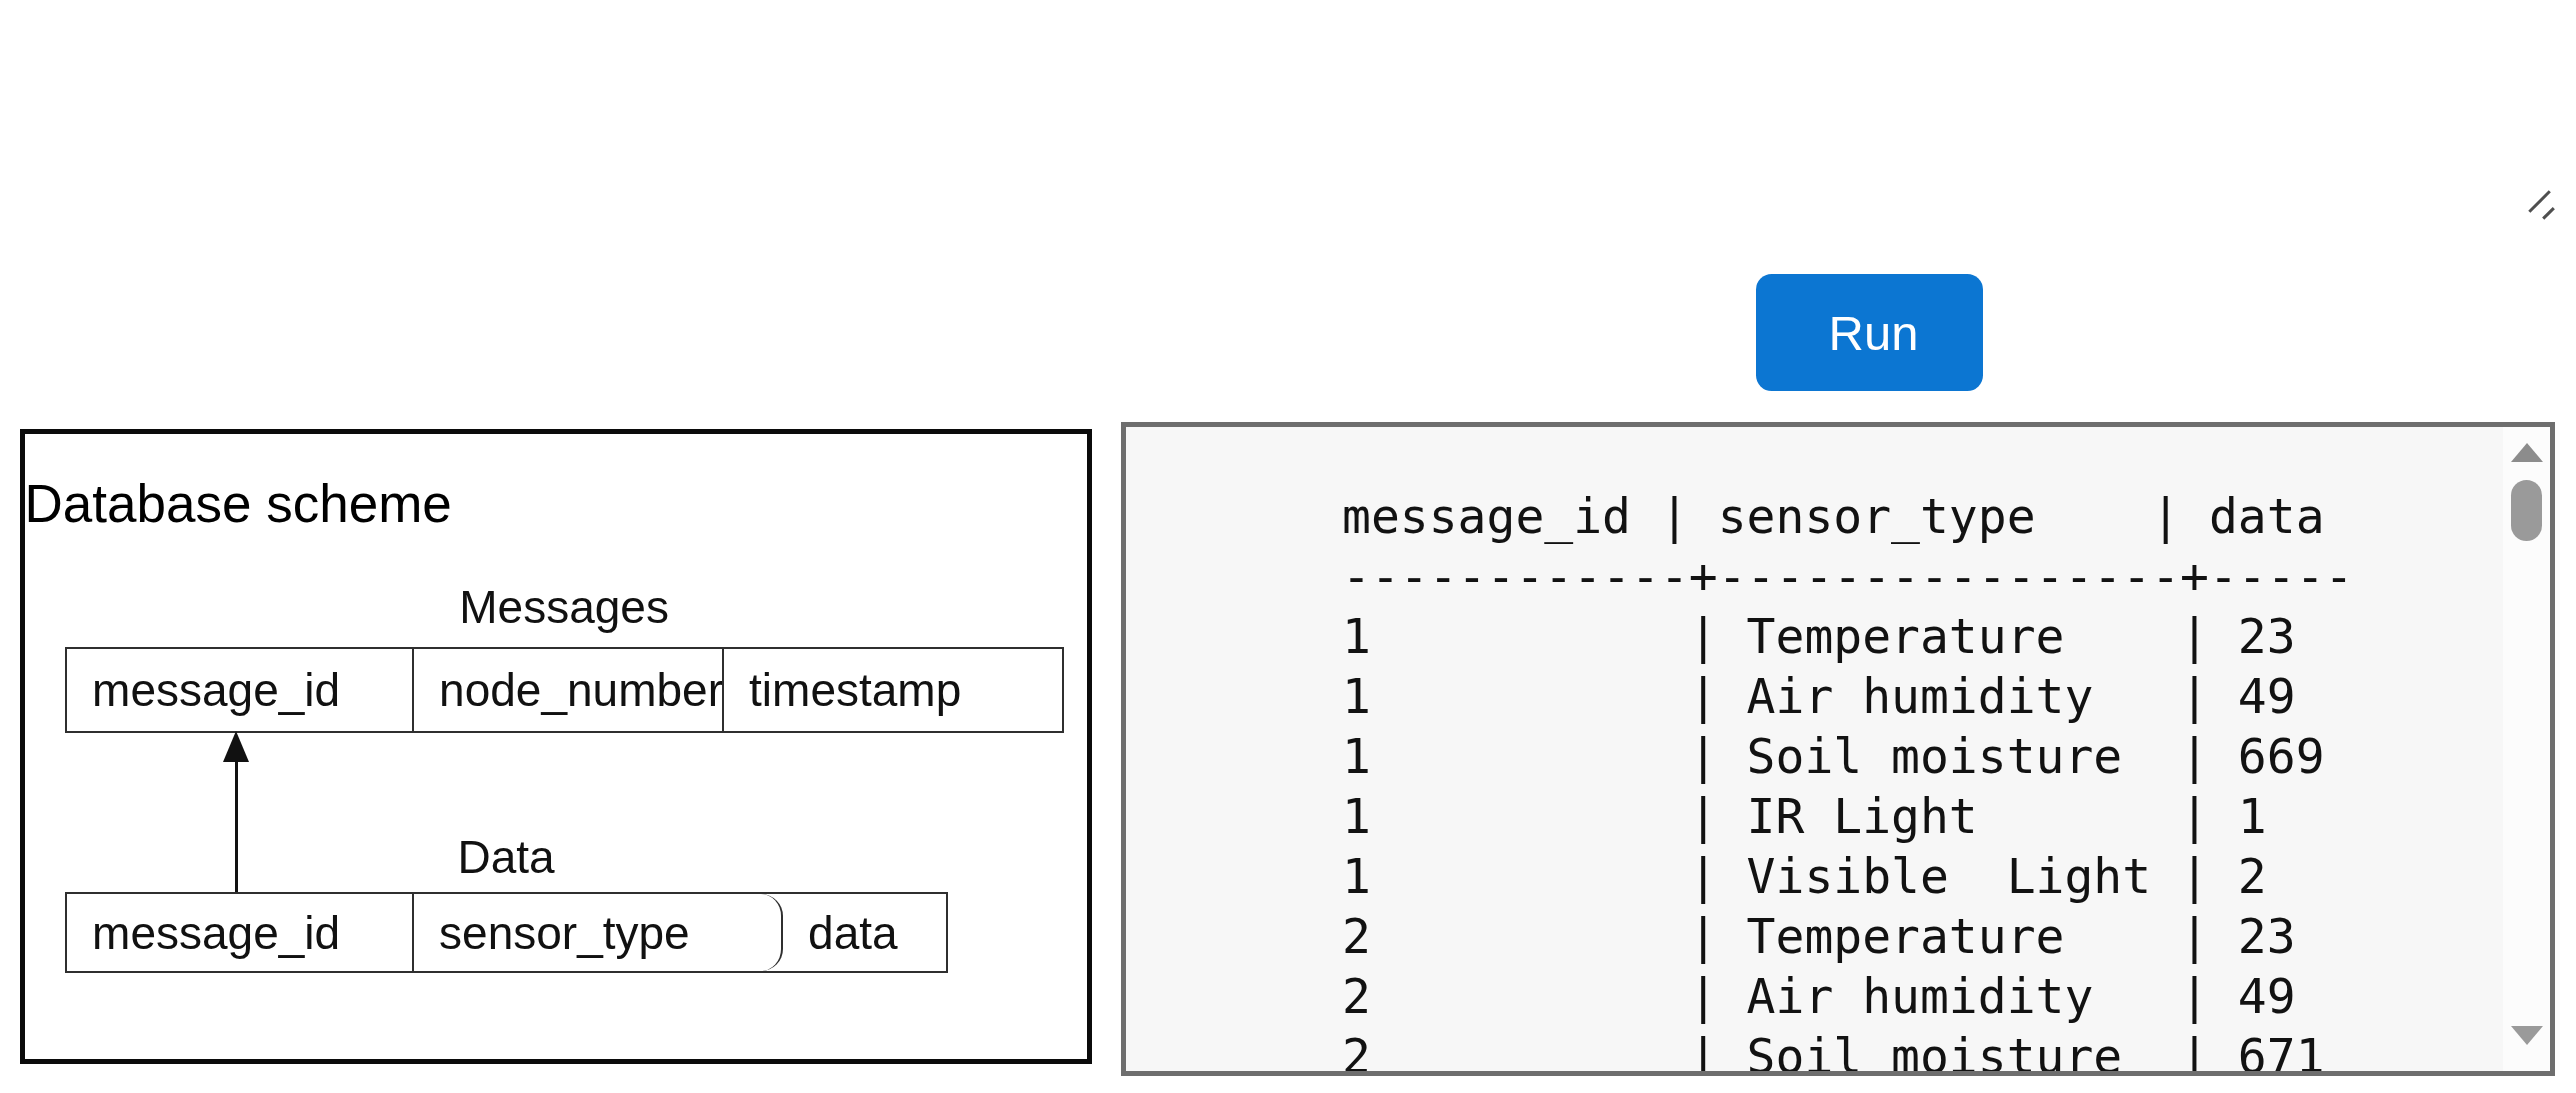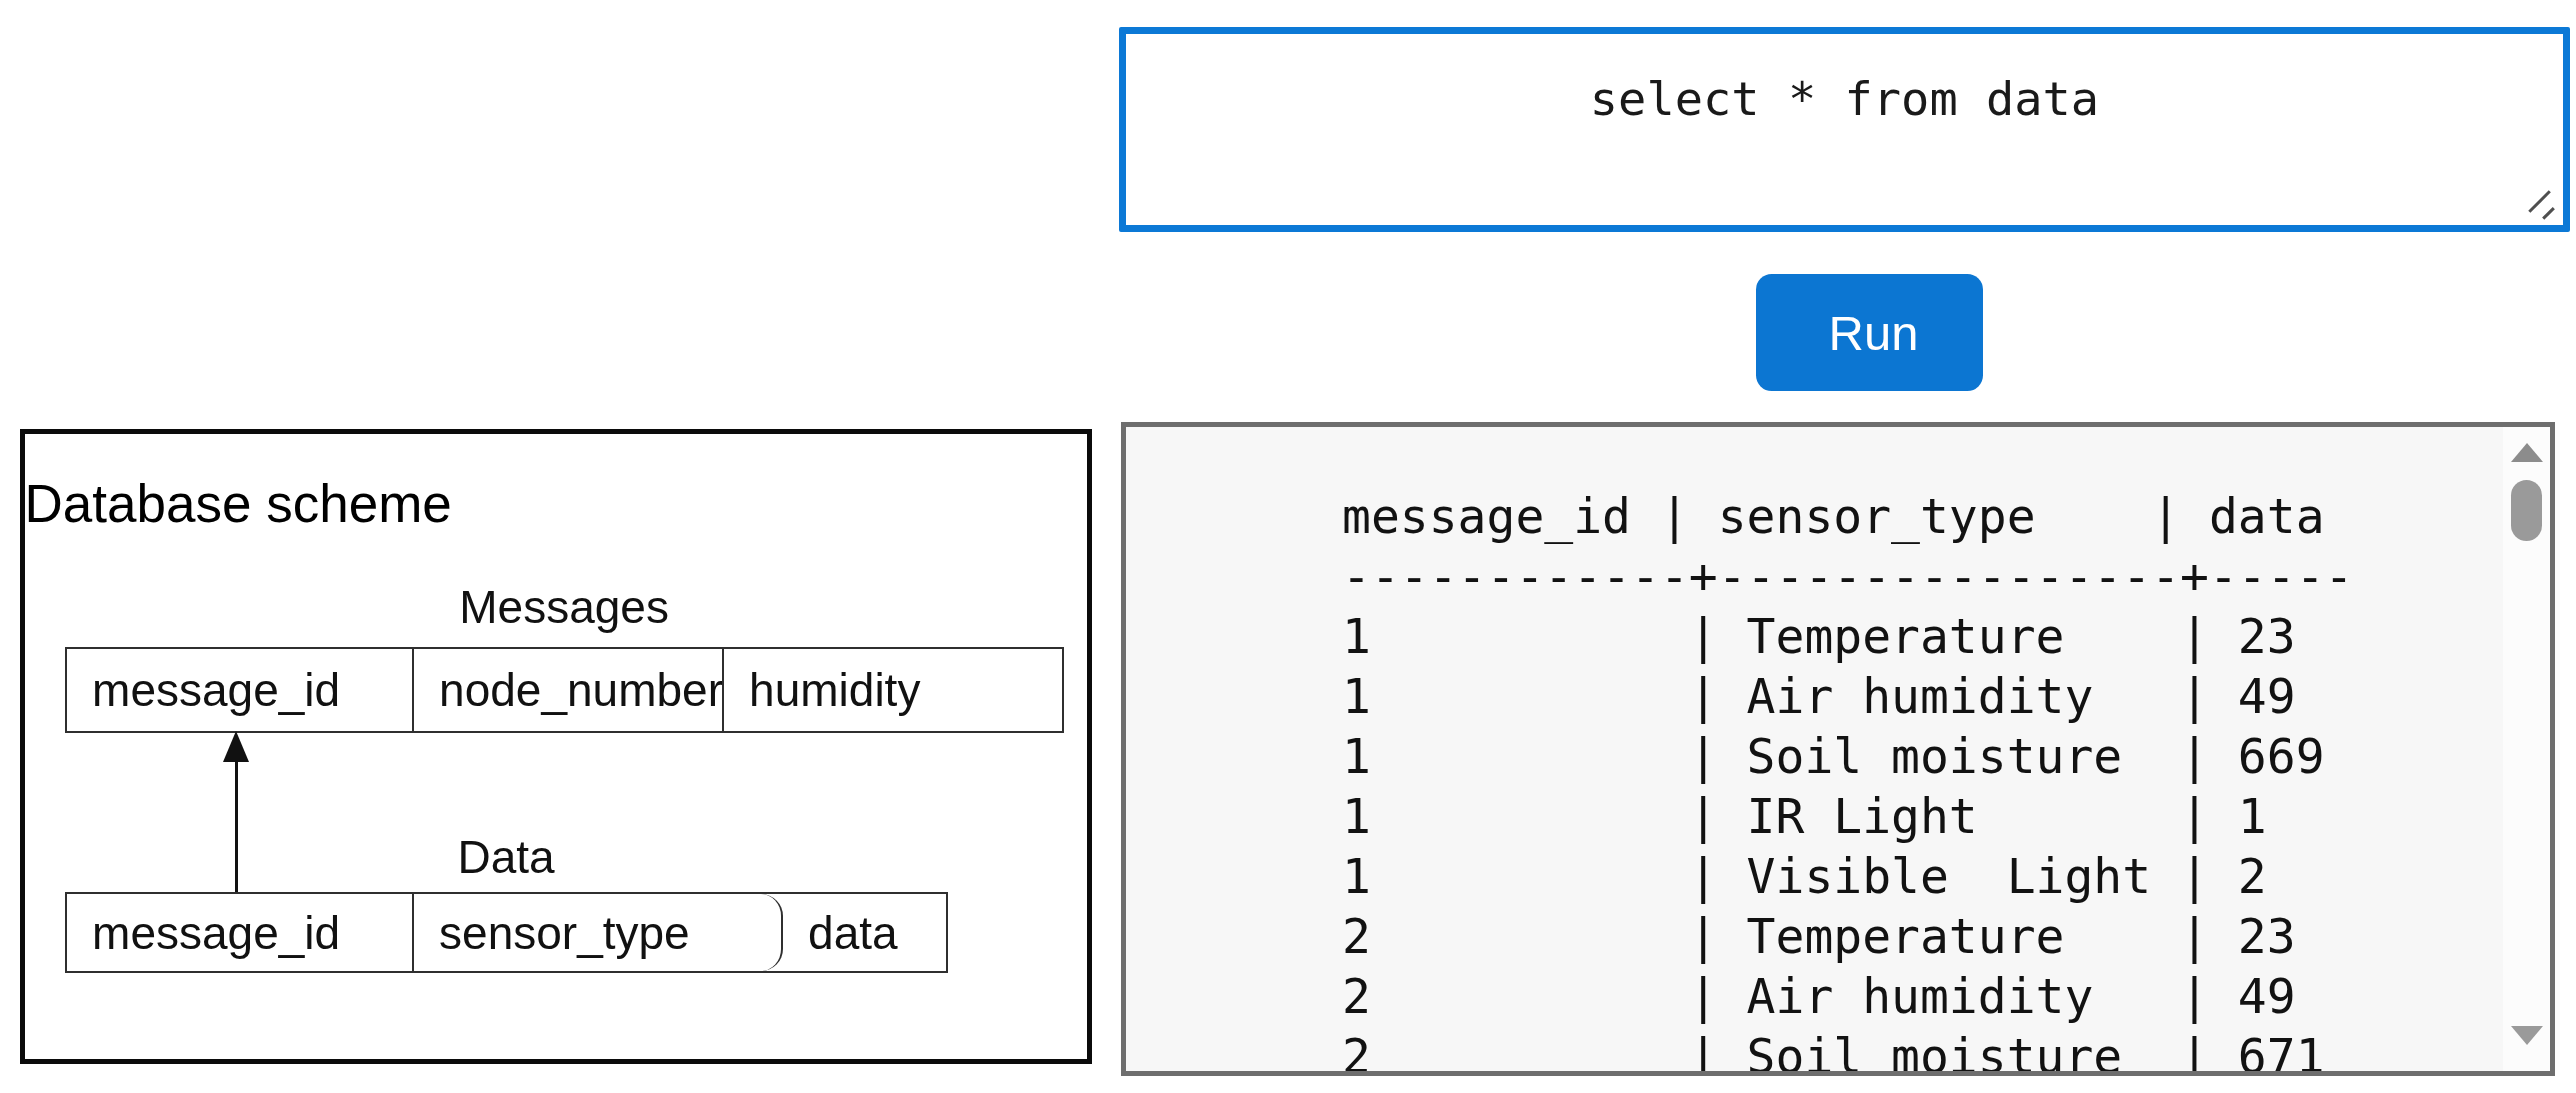--- a/index.html
+++ b/index.html
@@ -94,36 +94,35 @@
   .scroll-thumb {
     position:absolute; left:7.8px; top:53px; width:31px; height:61px;
     border-radius:15.7px; background:#9a9a9a; cursor:pointer;
   }
 </style>
 </head>
 <body>
 
 <div class="canvas">
 
-  <textarea class="sql-input" spellcheck="false" style="">select * from data</textarea>
   <div class="resize-handle">
     <div class="rh-line long"></div>
     <div class="rh-line short"></div>
   </div>
 
   <button class="run-btn">Run</button>
 
   <div class="schema-box">
     <div class="schema-title">Database scheme</div>
 
     <div class="tbl-label lbl-messages">Messages</div>
     <div class="dtable t-messages">
       <div class="dcell c1">message_id</div>
       <div class="dcell c2">node_number</div>
-      <div class="dcell c3">humidity</div>
+      <div class="dcell c3">timestamp</div>
     </div>
 
     <div class="rel-arrow">
       <div class="rel-head"></div>
       <div class="rel-line"></div>
     </div>
 
     <div class="tbl-label lbl-data">Data</div>
     <div class="dtable t-data">
       <div class="dcell c1">message_id</div>

